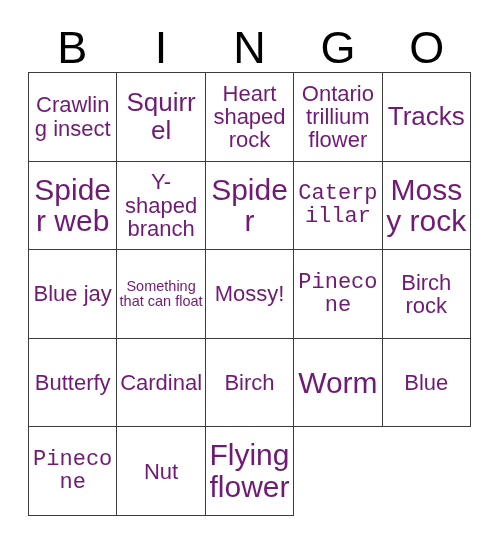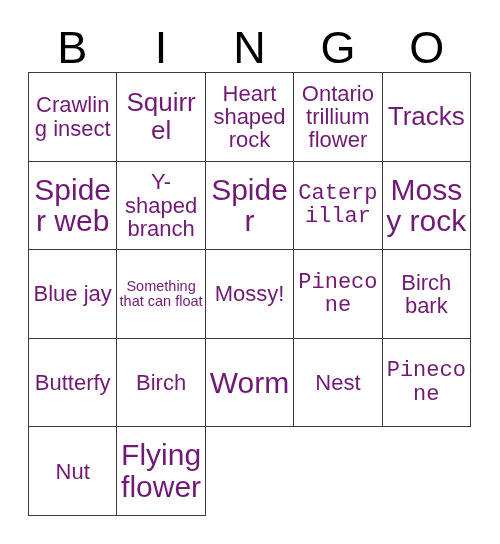--- a/index.html
+++ b/index.html
@@ -143,33 +143,36 @@
       <div class="cell fs-xs">
         <span class="cell-text">Something that can float</span>
       </div>
       <div class="cell fs-xxl">
         <span class="cell-text">Mossy!</span>
       </div>
       <div class="cell fs-sm">
         <span class="cell-text">Pinecone</span>
       </div>
       <div class="cell fs-xxl">
-        <span class="cell-text">Birch bark</span>
+        <span class="cell-text">Birch rock</span>
       </div>
       <div class="cell fs-md">
         <span class="cell-text">Butterfy</span>
+      </div>
+      <div class="cell fs-md">
+        <span class="cell-text">Cardinal</span>
       </div>
       <div class="cell fs-xxl">
         <span class="cell-text">Birch</span>
       </div>
       <div class="cell fs-xl">
         <span class="cell-text">Worm</span>
       </div>
       <div class="cell fs-xxl">
-        <span class="cell-text">Nest</span>
+        <span class="cell-text">Blue</span>
       </div>
       <div class="cell fs-sm">
         <span class="cell-text">Pinecone</span>
       </div>
       <div class="cell fs-xxl">
         <span class="cell-text">Nut</span>
       </div>
       <div class="cell fs-xl">
         <span class="cell-text">Flying flower</span>
       </div>

